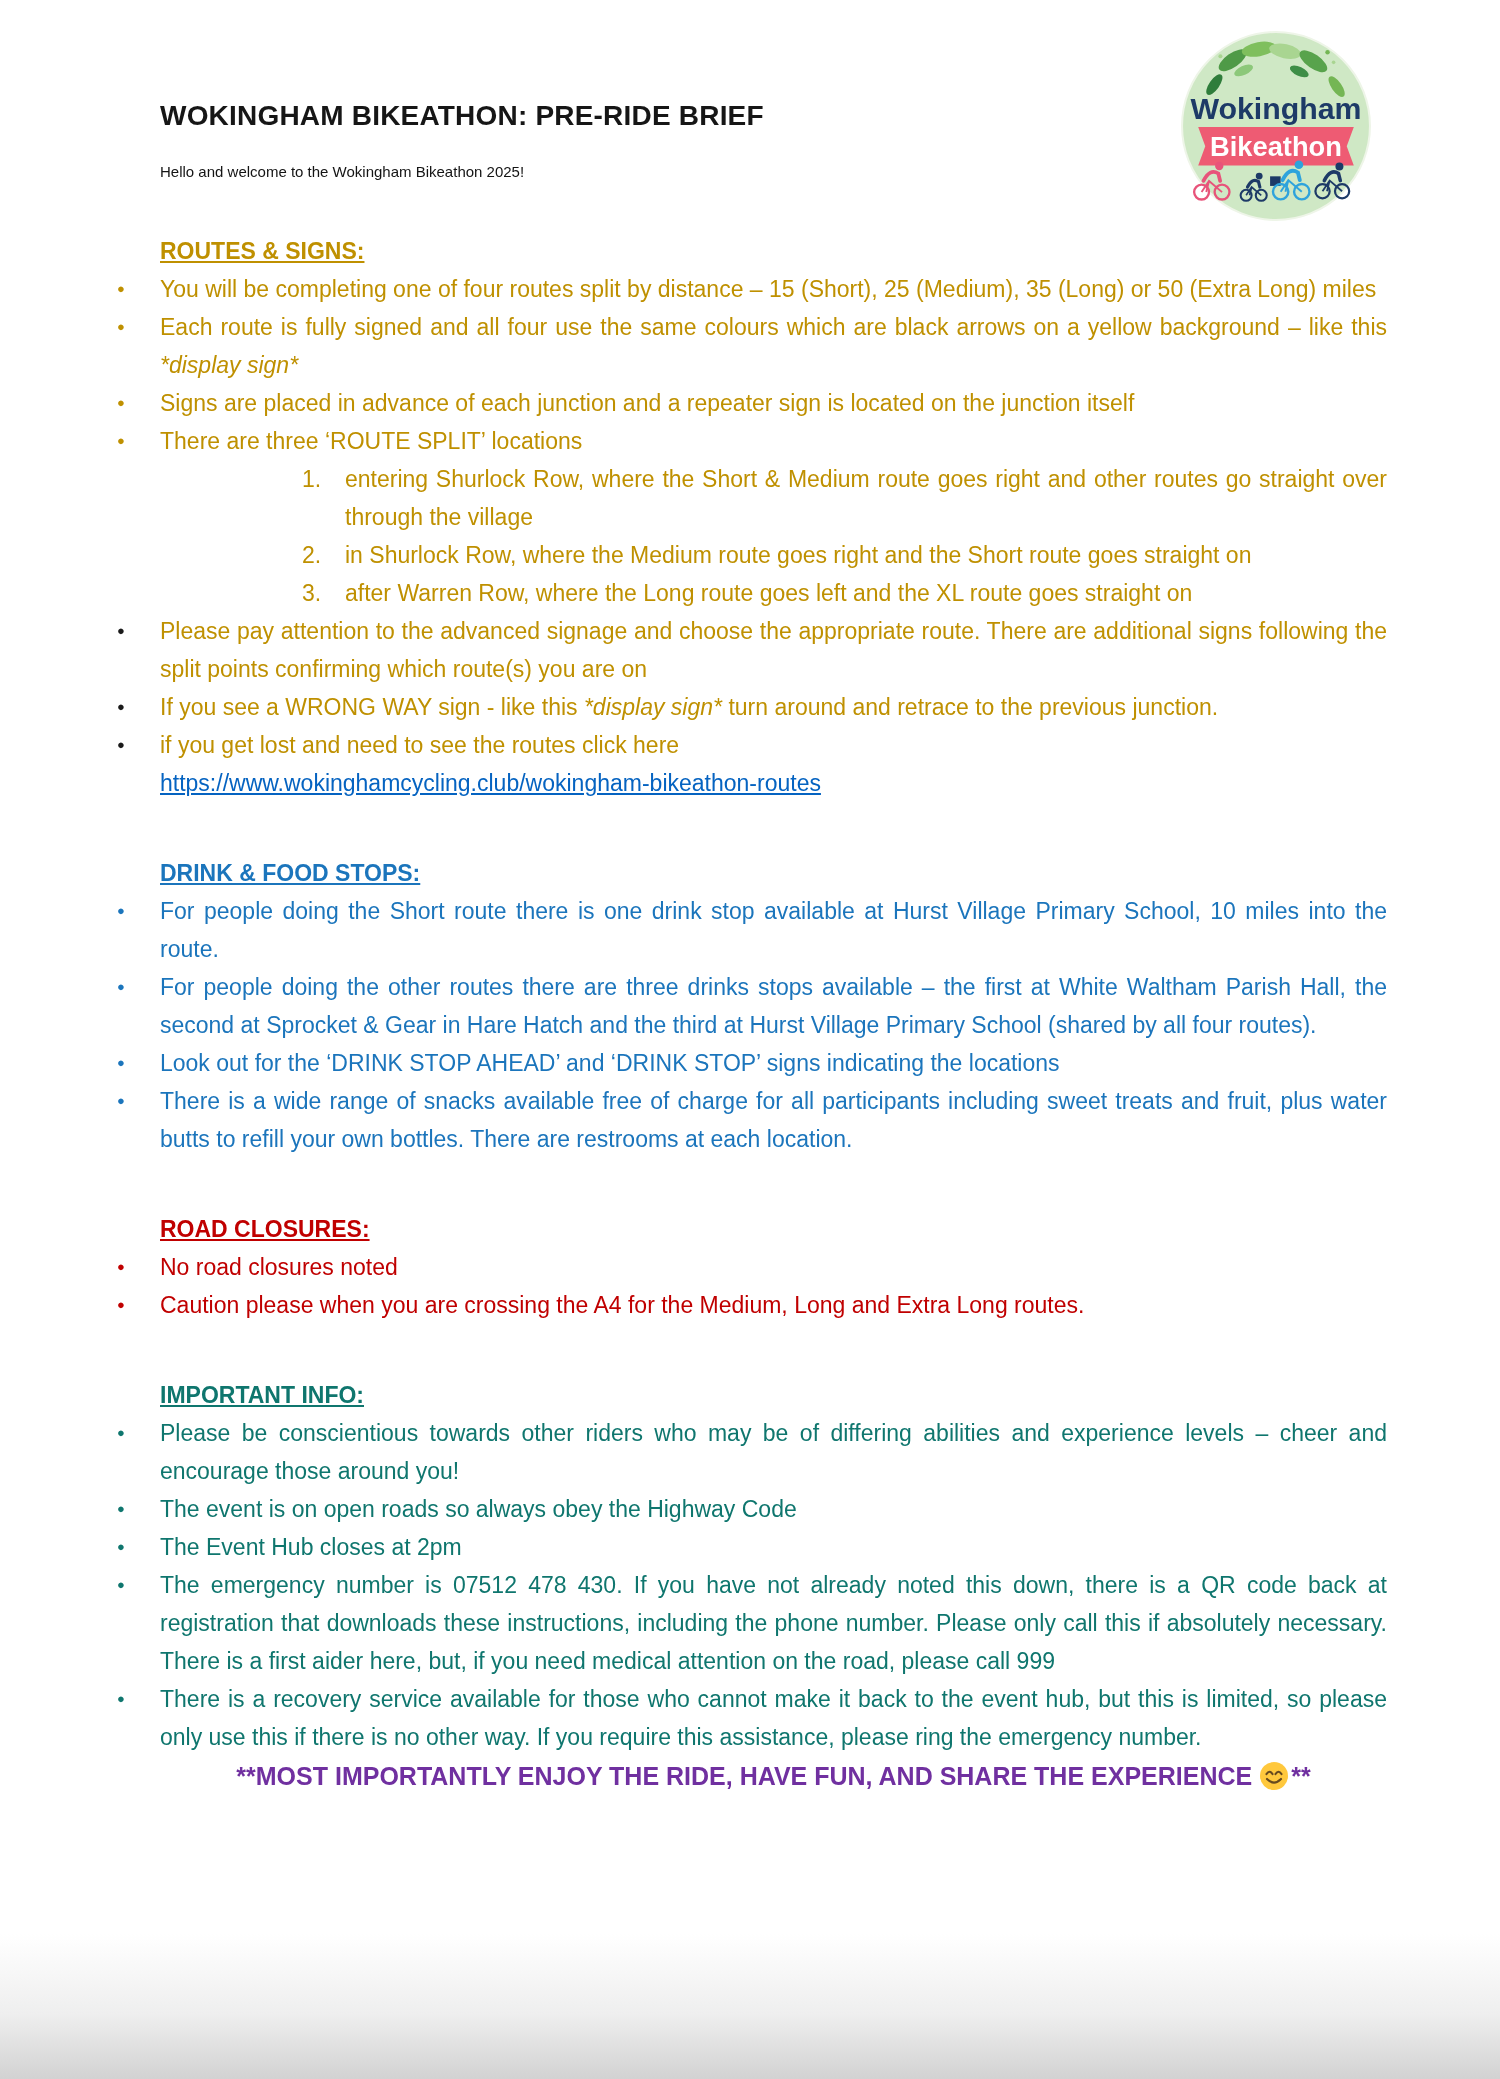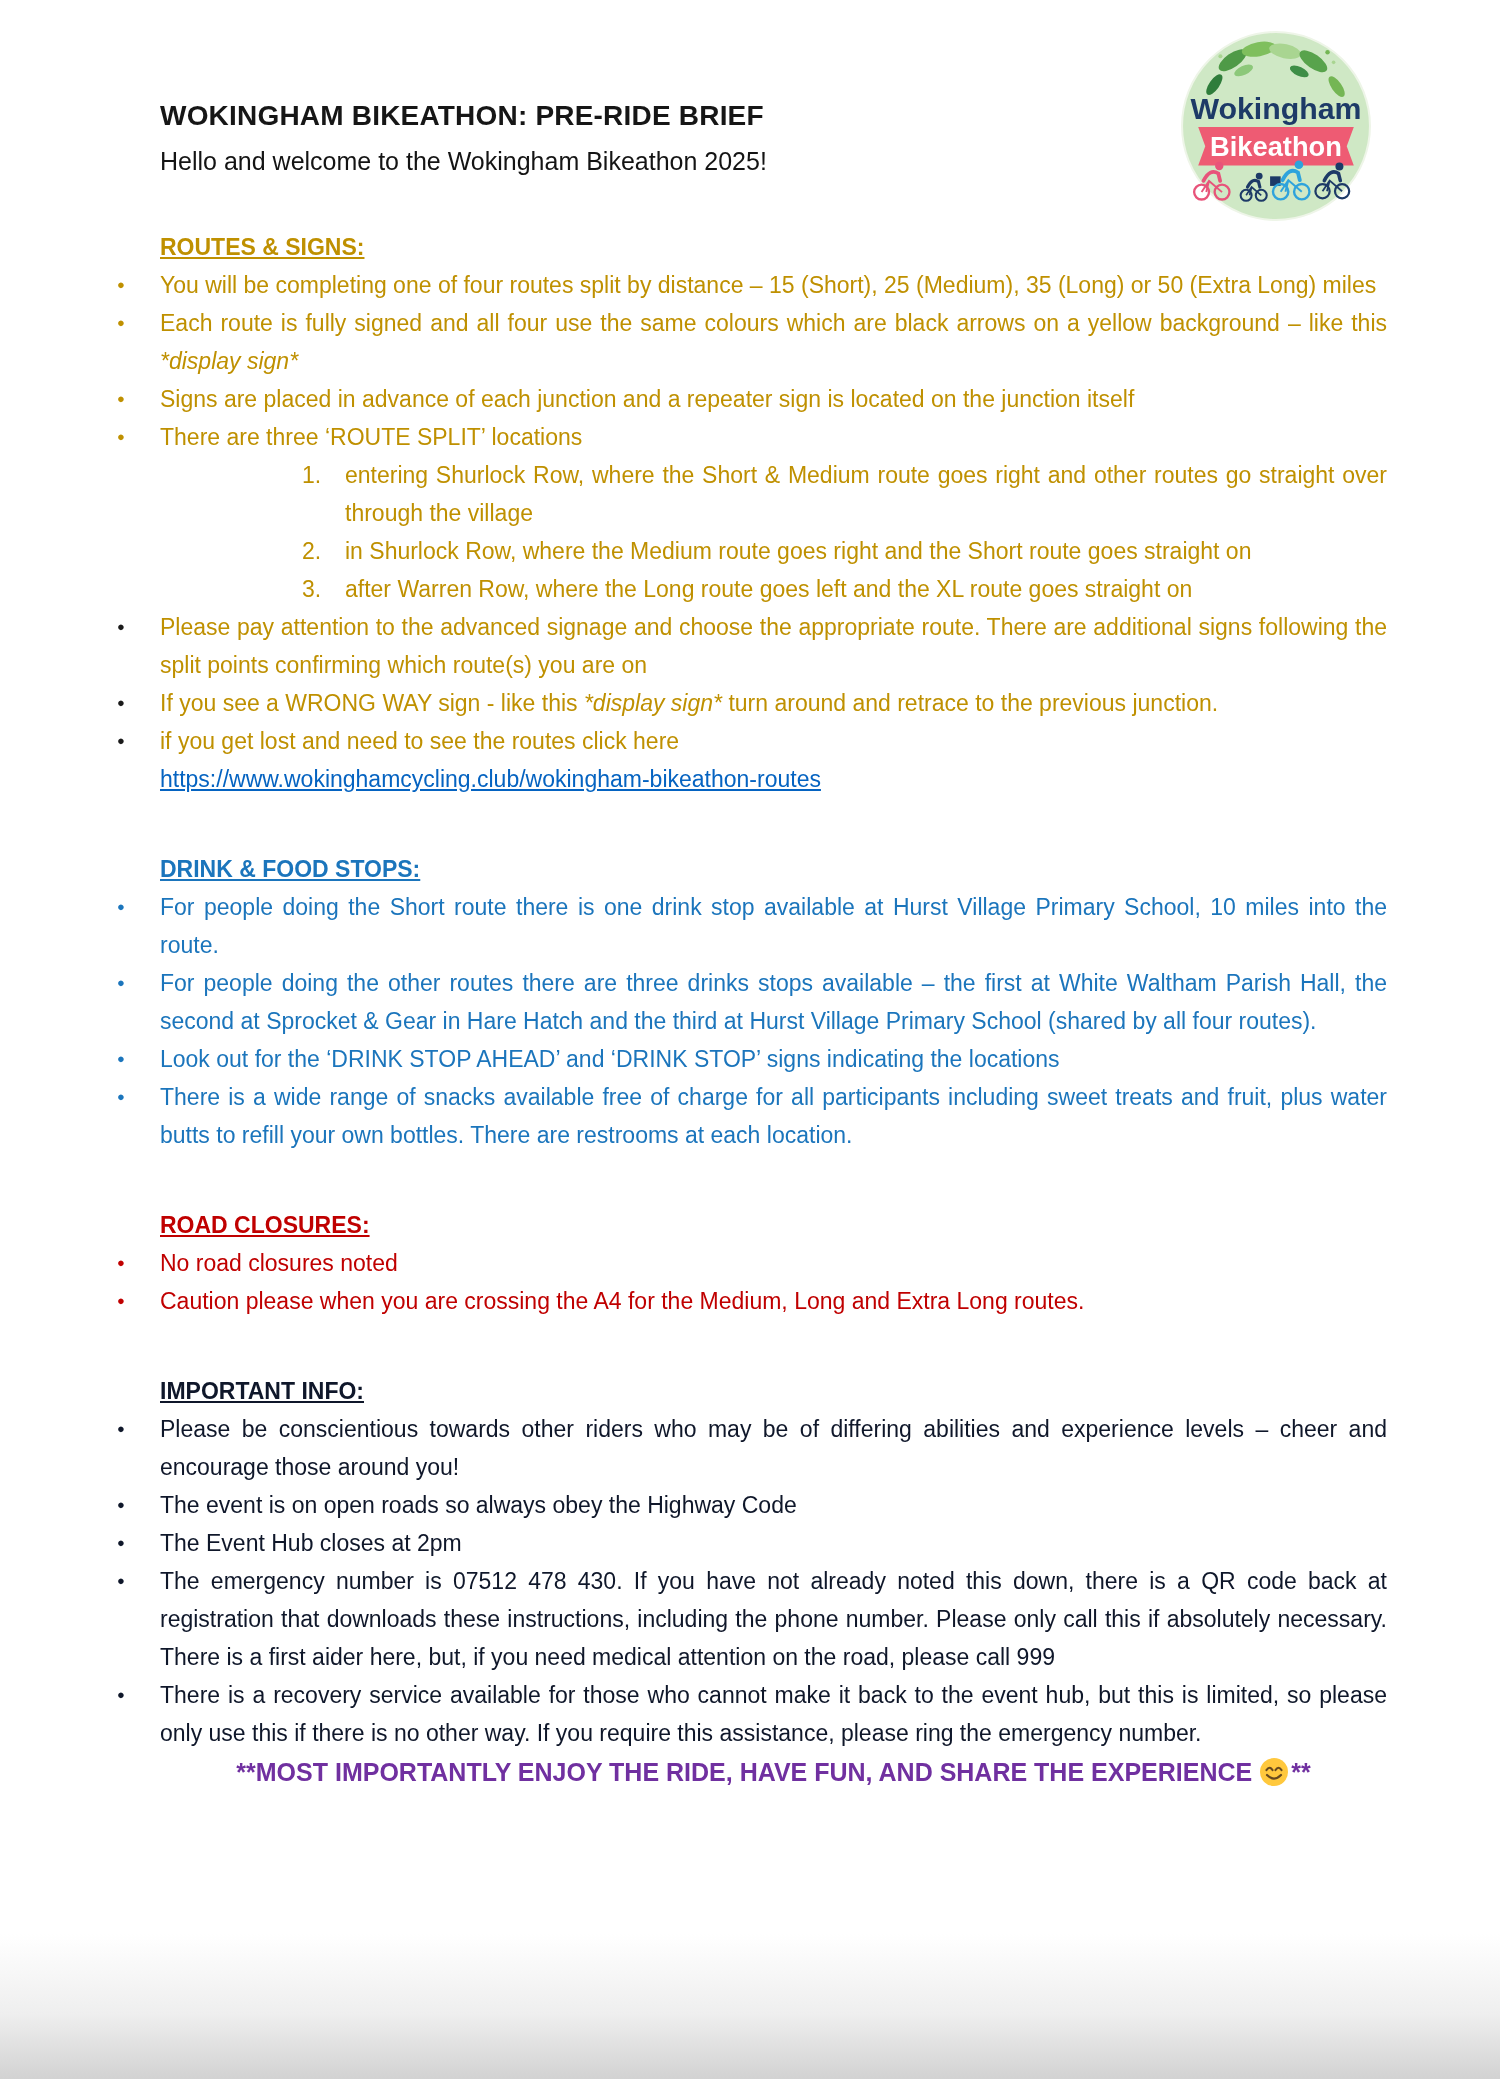--- a/index.html
+++ b/index.html
@@ -2,29 +2,29 @@
 <html><head>
 <meta charset="utf-8">
 <style>
   html, body { margin:0; padding:0; background:#ffffff; overflow:hidden; }
   body { width:1500px; height:2079px; position:relative;
          font-family:"Liberation Sans", sans-serif; color:#141414; }
   .page { position:absolute; inset:0; background:#ffffff; }
   .content { box-sizing:border-box; width:1500px; padding:100px 113px 0 160px; position:relative; }
 
   .doc-title { font-size:28px; font-weight:bold; color:#161616; letter-spacing:0.2px; }
-  .greeting  { font-size:25px; margin-top:15px; }
+  .greeting  { font-size:15px; margin-top:31px; }
 
   .section { margin-top:52px; font-size:23px; line-height:38px; }
   .section-heading { font-weight:bold; text-decoration:underline; }
 
   .s-gold  { color:#BF9000; }
   .s-blue  { color:#1B75BC; }
   .s-red   { color:#C00000; }
-  .s-green { color:#0f172a; }
+  .s-green { color:#0f766e; }
 
   .bullet { position:relative; }
   .dot { position:absolute; left:-43px; top:0; font-size:13px; line-height:38px; }
   .dot-black { color:#1a1a1a; }
   .bullet-text { text-align:justify; text-align-last:left; }
   .em { font-style:italic; }
 
   .num-item { position:relative; padding-left:185px; }
   .num { position:absolute; left:142px; top:0; line-height:38px; }
   .num-text { text-align:justify; text-align-last:left; }

